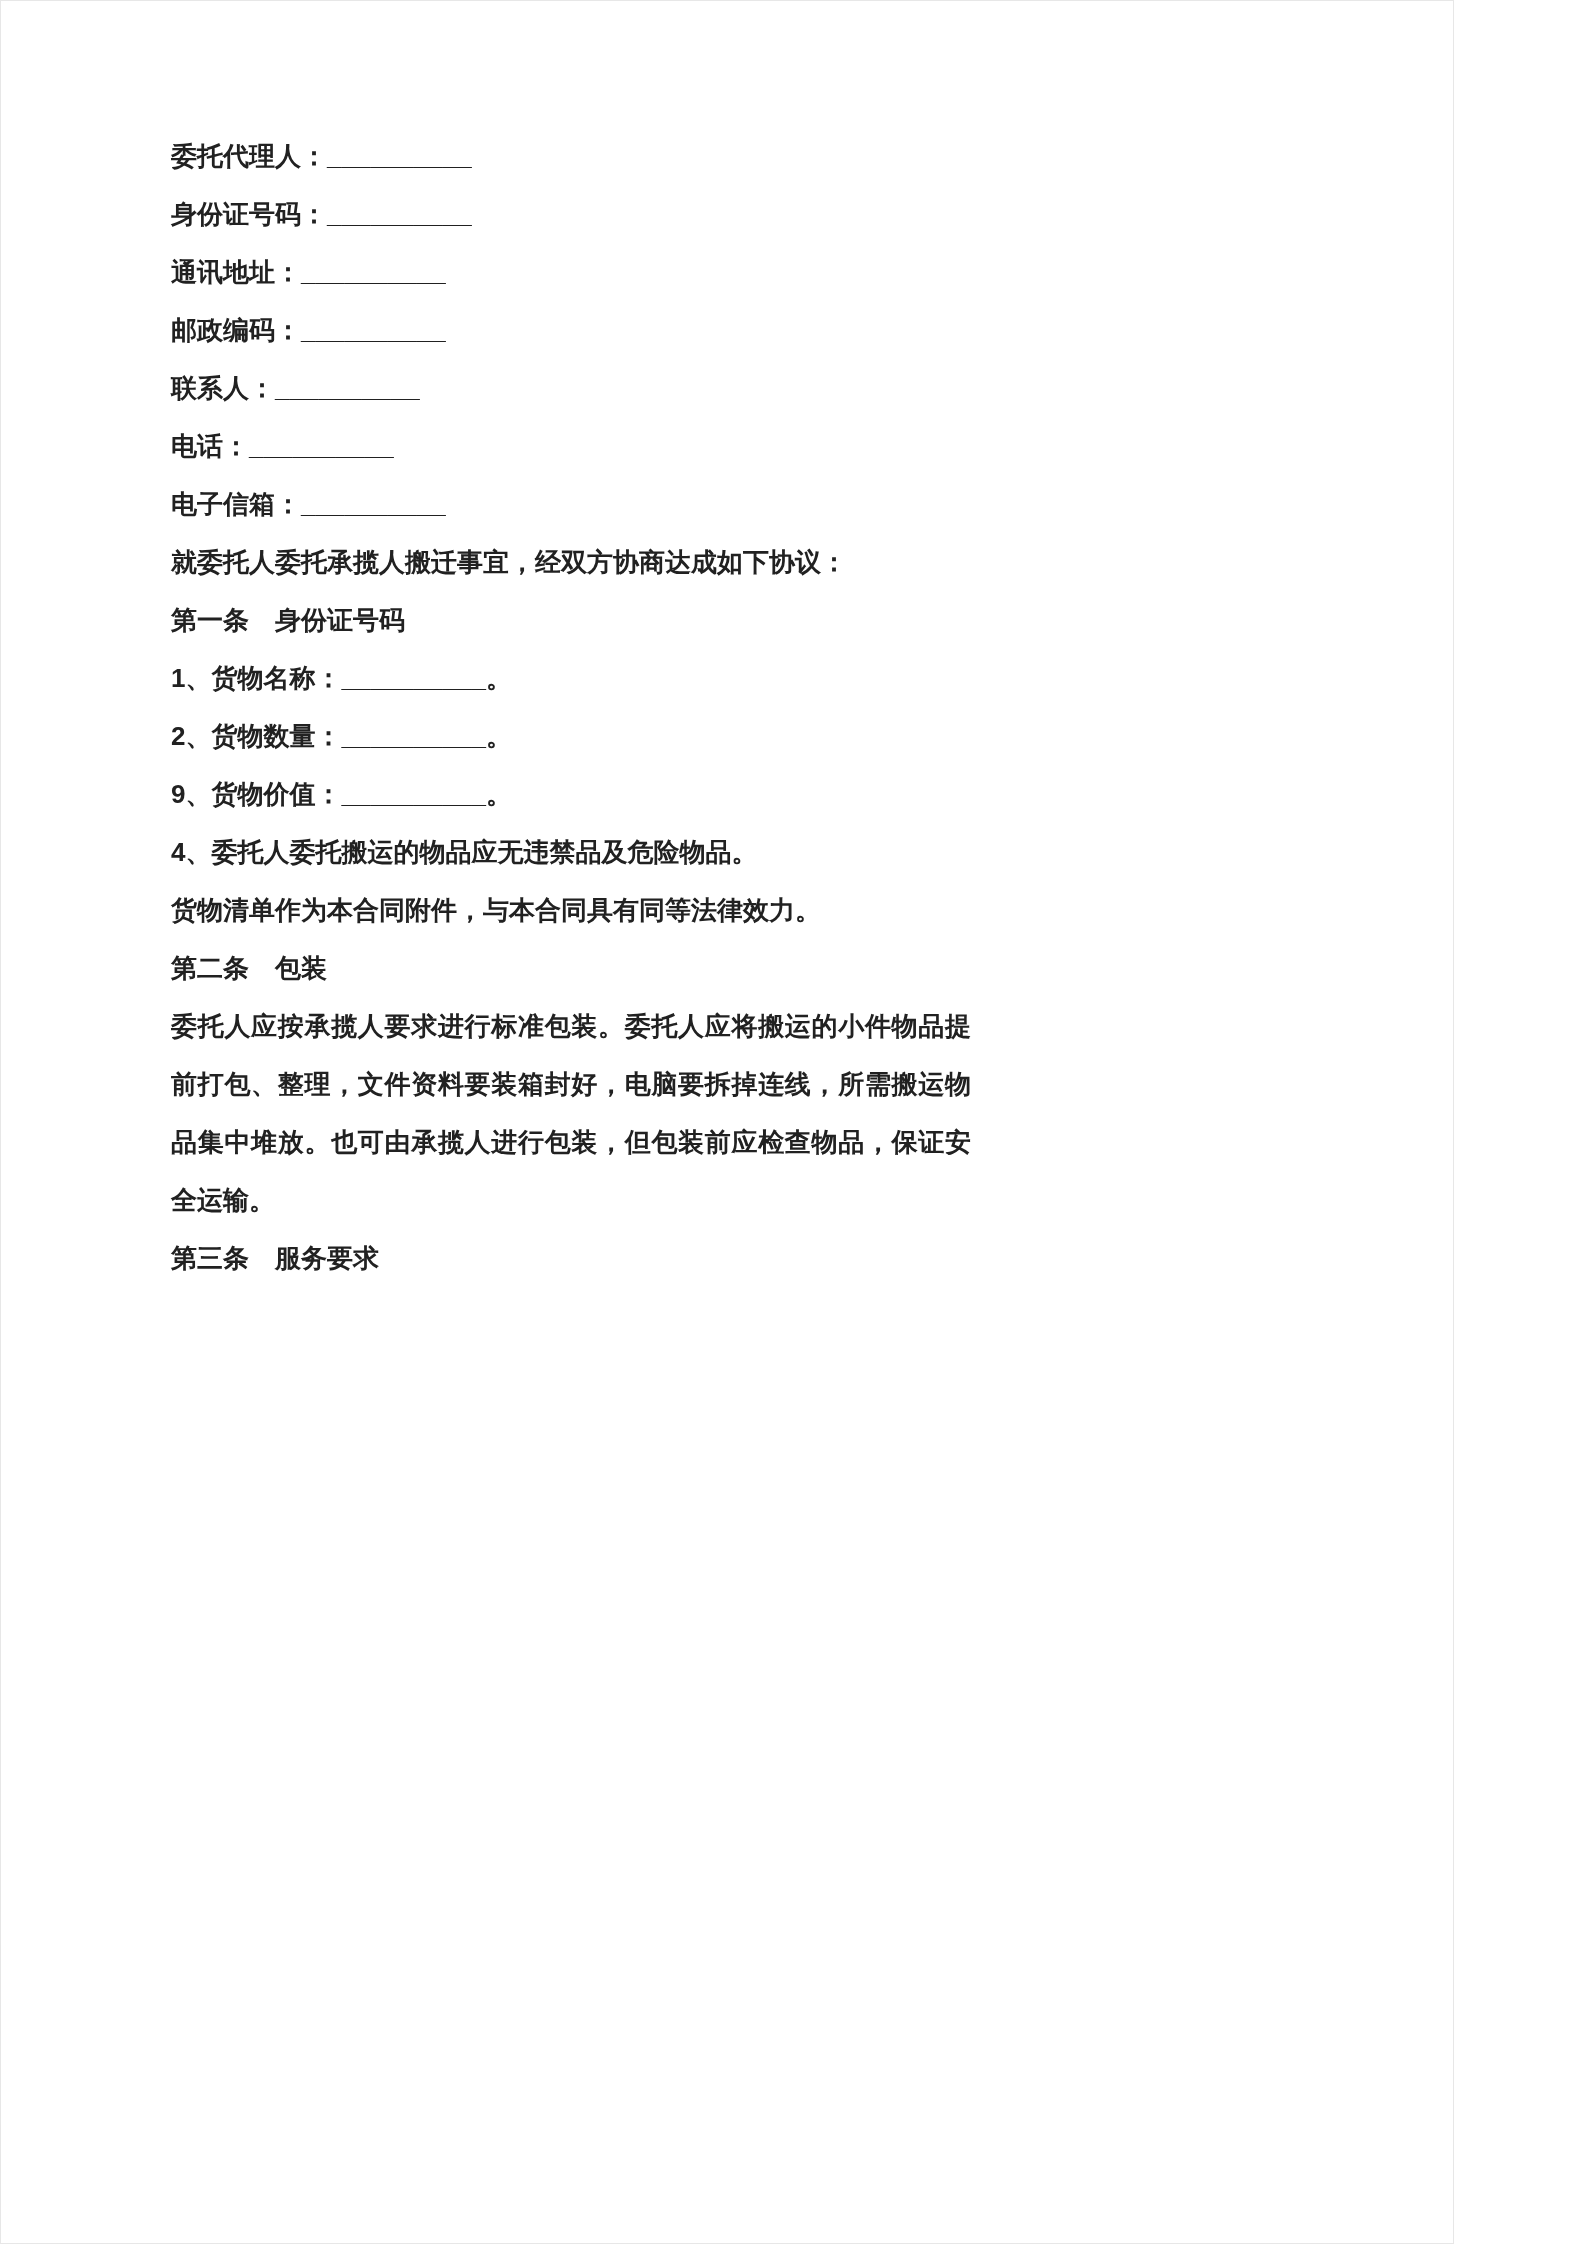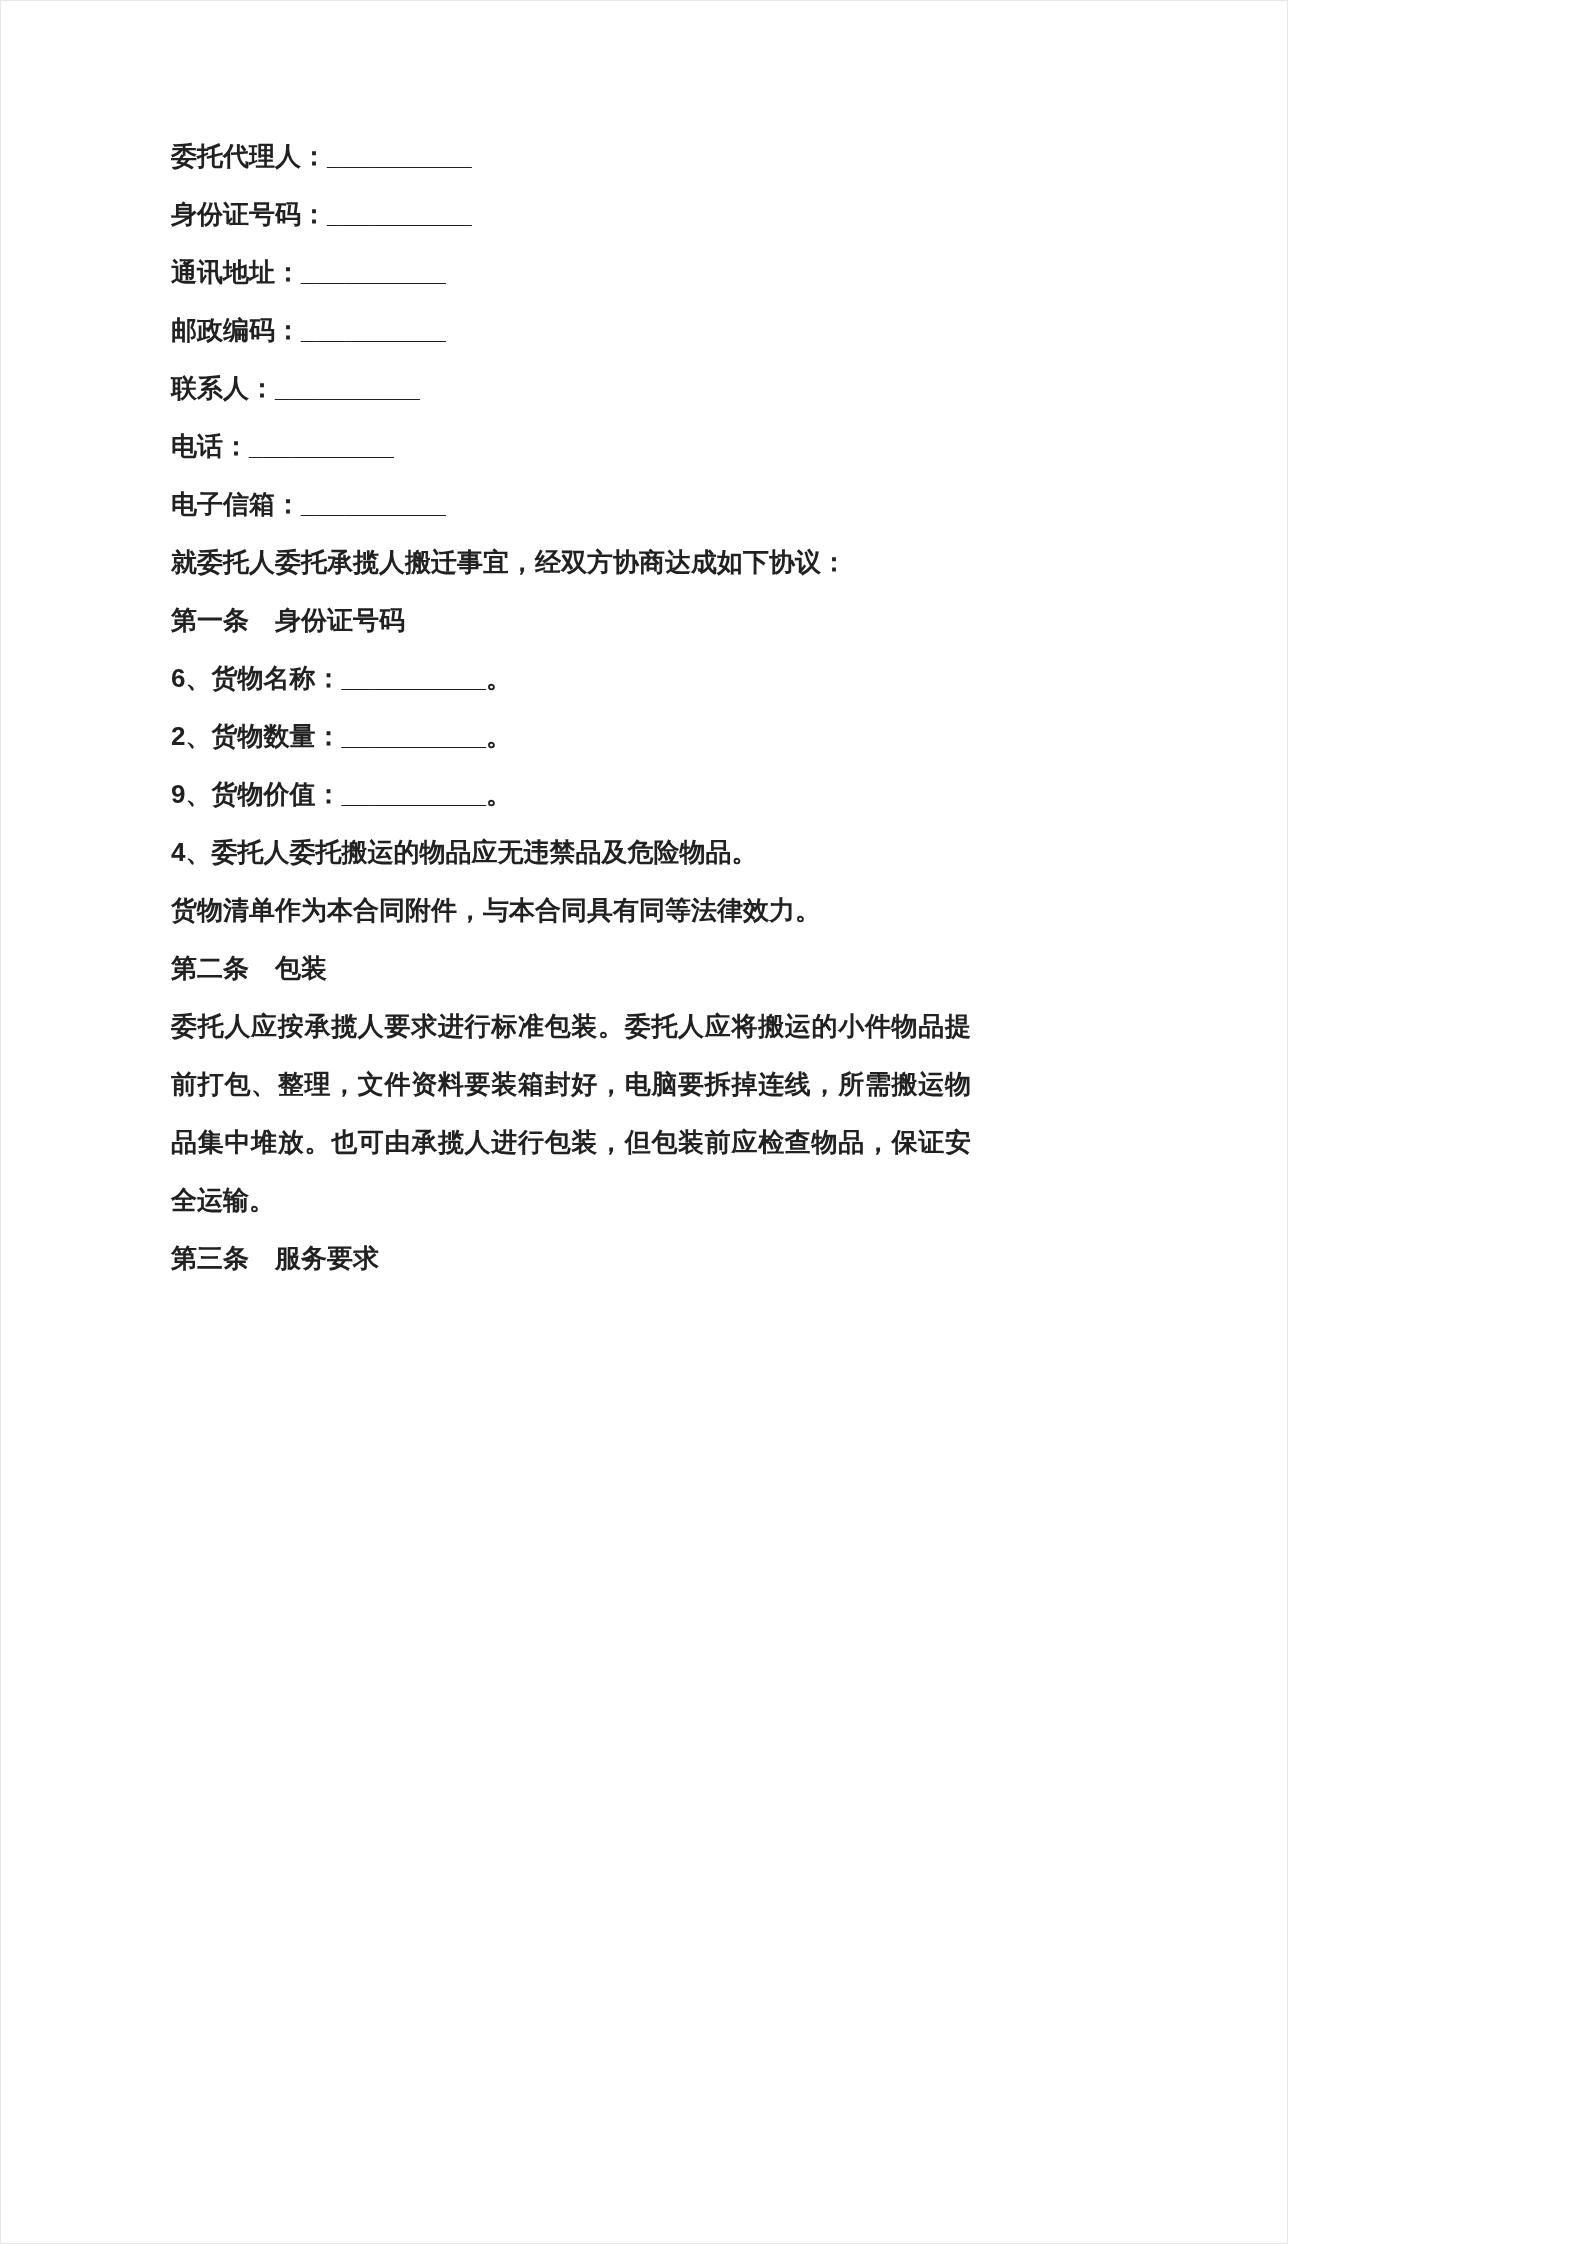--- a/index.html
+++ b/index.html
@@ -7,21 +7,21 @@
     padding: 0;
     background: #ffffff;
   }
   body {
     width: 1586px;
     height: 2244px;
     font-family: "Liberation Sans", sans-serif;
   }
   .page {
     box-sizing: border-box;
-    width: 1288px;
+    width: 1454px;
     height: 2244px;
     background: #ffffff;
     border: 1px solid #e7e7e7;
     padding: 126px 0 0 170px;
     overflow: hidden;
   }
   .doc {
     width: 800px;
     color: #212121;
     font-size: 26px;
@@ -65,21 +65,21 @@
     </p>
     <p>
       <span class="form-label">电子信箱：</span><span class="form-blank">__________</span>
     </p>
 
     <p class="intro">就委托人委托承揽人搬迁事宜，经双方协商达成如下协议：</p>
 
     <p class="heading">第一条　身份证号码</p>
 
     <p>
-      <span>6、货物名称：</span><span class="item-blank">__________</span><span>。</span>
+      <span>1、货物名称：</span><span class="item-blank">__________</span><span>。</span>
     </p>
     <p>
       <span>2、货物数量：</span><span class="item-blank">__________</span><span>。</span>
     </p>
     <p>
       <span>9、货物价值：</span><span class="item-blank">__________</span><span>。</span>
     </p>
     <p>
       <span>4、委托人委托搬运的物品应无违禁品及危险物品。</span>
     </p>

